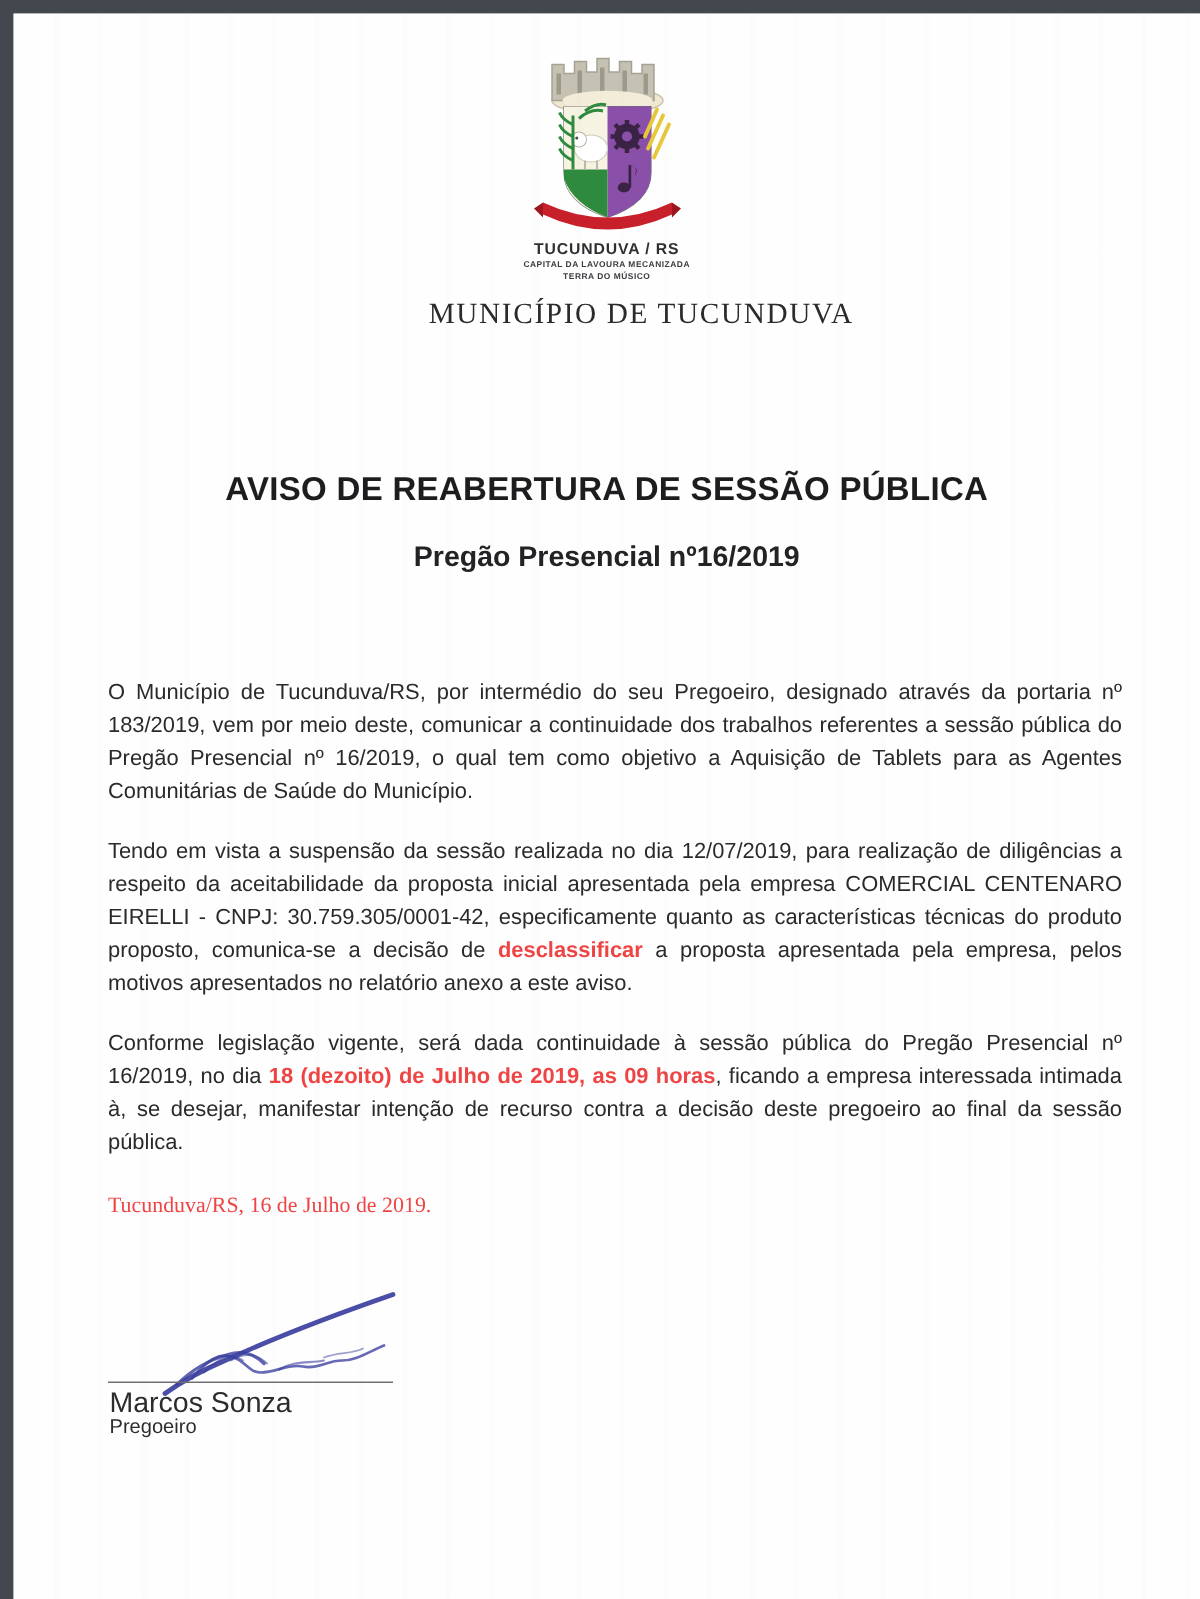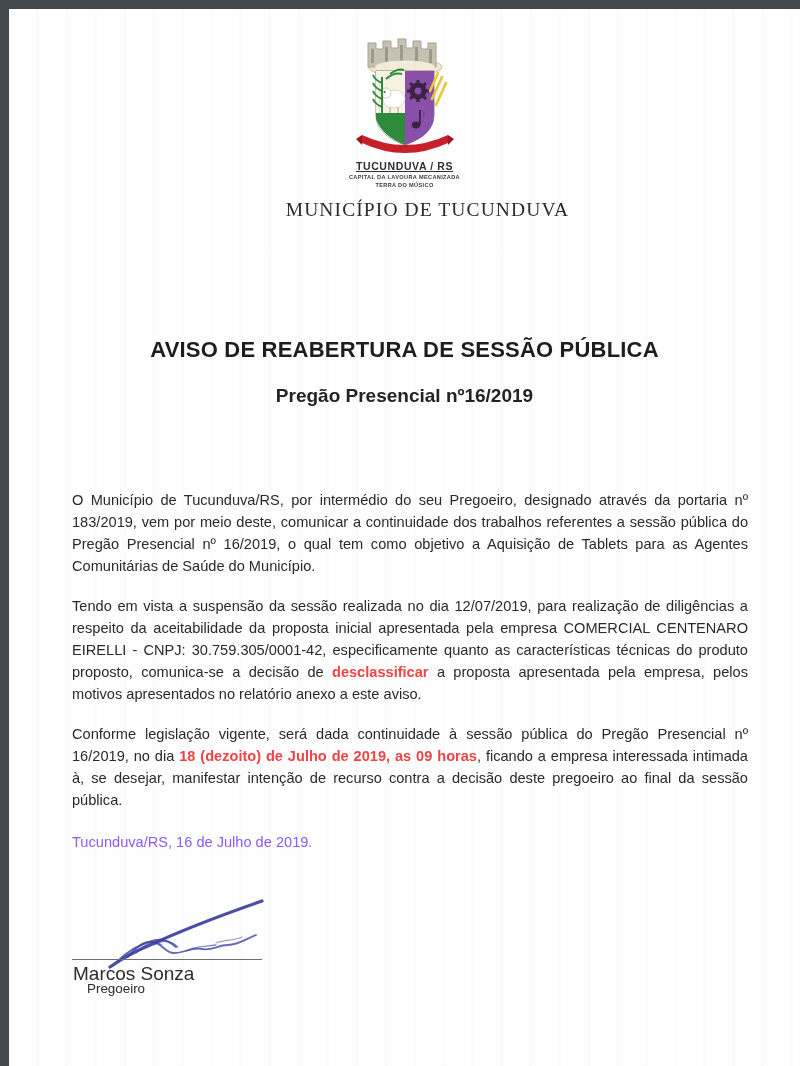--- a/index.html
+++ b/index.html
@@ -55,21 +55,20 @@
     margin: 0 auto;
     display: block;
   }
   .crest-line1 {
     font-family: "Liberation Sans", sans-serif;
     font-weight: bold;
     font-size: 10.5px;
     letter-spacing: .6px;
     color: #2f2f33;
     margin-top: -2px;
-    text-decoration: underline;
   }
   .crest-line2 {
     font-family: "Liberation Sans", sans-serif;
     font-weight: bold;
     font-size: 5.6px;
     letter-spacing: .35px;
     color: #3b3b40;
     margin-top: 2px;
   }
   .crest-line3 {
@@ -96,51 +95,51 @@
   }
 
   
   .doc-title {
     text-align: center;
     font-family: "Liberation Sans", sans-serif;
     font-weight: bold;
     font-size: 22px;
     letter-spacing: .2px;
     color: #1d1d20;
-    margin-top: 116px;
+    margin-top: 92px;
   }
   .doc-subtitle {
     text-align: center;
     font-family: "Liberation Sans", sans-serif;
     font-size: 19px;
     color: #232326;
     margin-top: 22px;
   }
 
   
   .body-block {
     margin: 0 52px 0 63px;
     padding-top: 52px;
   }
   .para {
     text-align: justify;
     font-family: "Liberation Sans", sans-serif;
     font-size: 14.6px;
     line-height: 22.2px;
     color: #2a2a2d;
-    margin: 14px 0 17px 0;
+    margin: 0 0 17px 0;
   }
   .para:last-of-type { margin-bottom: 0; }
   .para b { font-weight: bold; color: #ef4444; }
   .place-date {
     text-align: left;
-    font-family: Liberation Sans, sans-serif;
+    font-family: Liberation Serif, serif;
     font-size: 14.6px;
     line-height: 22px;
-    color: #8b5cf6;
+    color: #ef4444;
     margin: 20px 0 0 0;
   }
 
   
   .signature-block {
     position: relative;
     margin: 42px 0 0 0;
     width: 230px;
     height: 96px;
   }
@@ -163,21 +162,21 @@
     position: absolute;
     top: 68px;
     left: 1px;
     font-family: "Liberation Sans", sans-serif;
     font-size: 19px;
     color: #2c2c2f;
   }
   .signer-role {
     position: absolute;
     top: 86px;
-    left: 15px;
+    left: 1px;
     font-family: "Liberation Sans", sans-serif;
     font-size: 13.4px;
     color: #2c2c2f;
   }
 </style>
 </head>
 <body>
 
 <div class="viewport">
   <div class="page">

